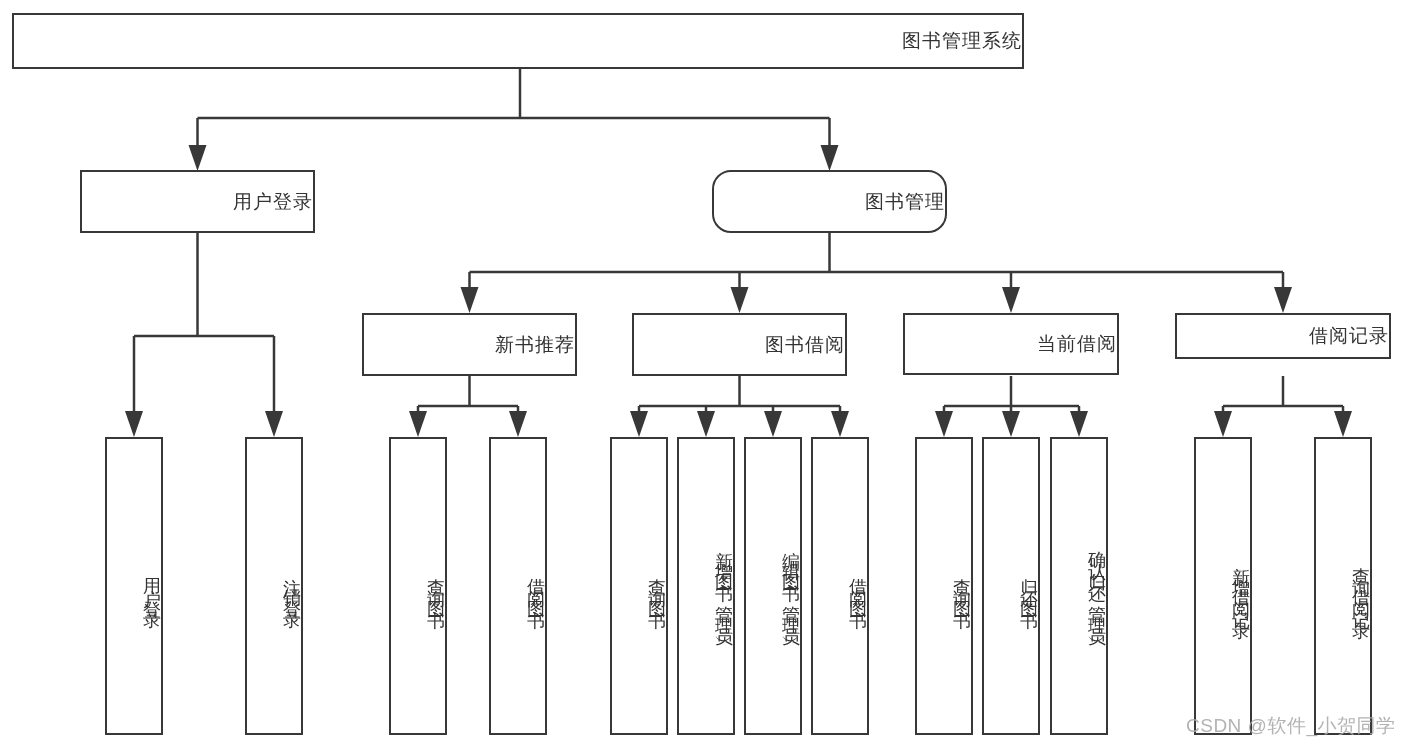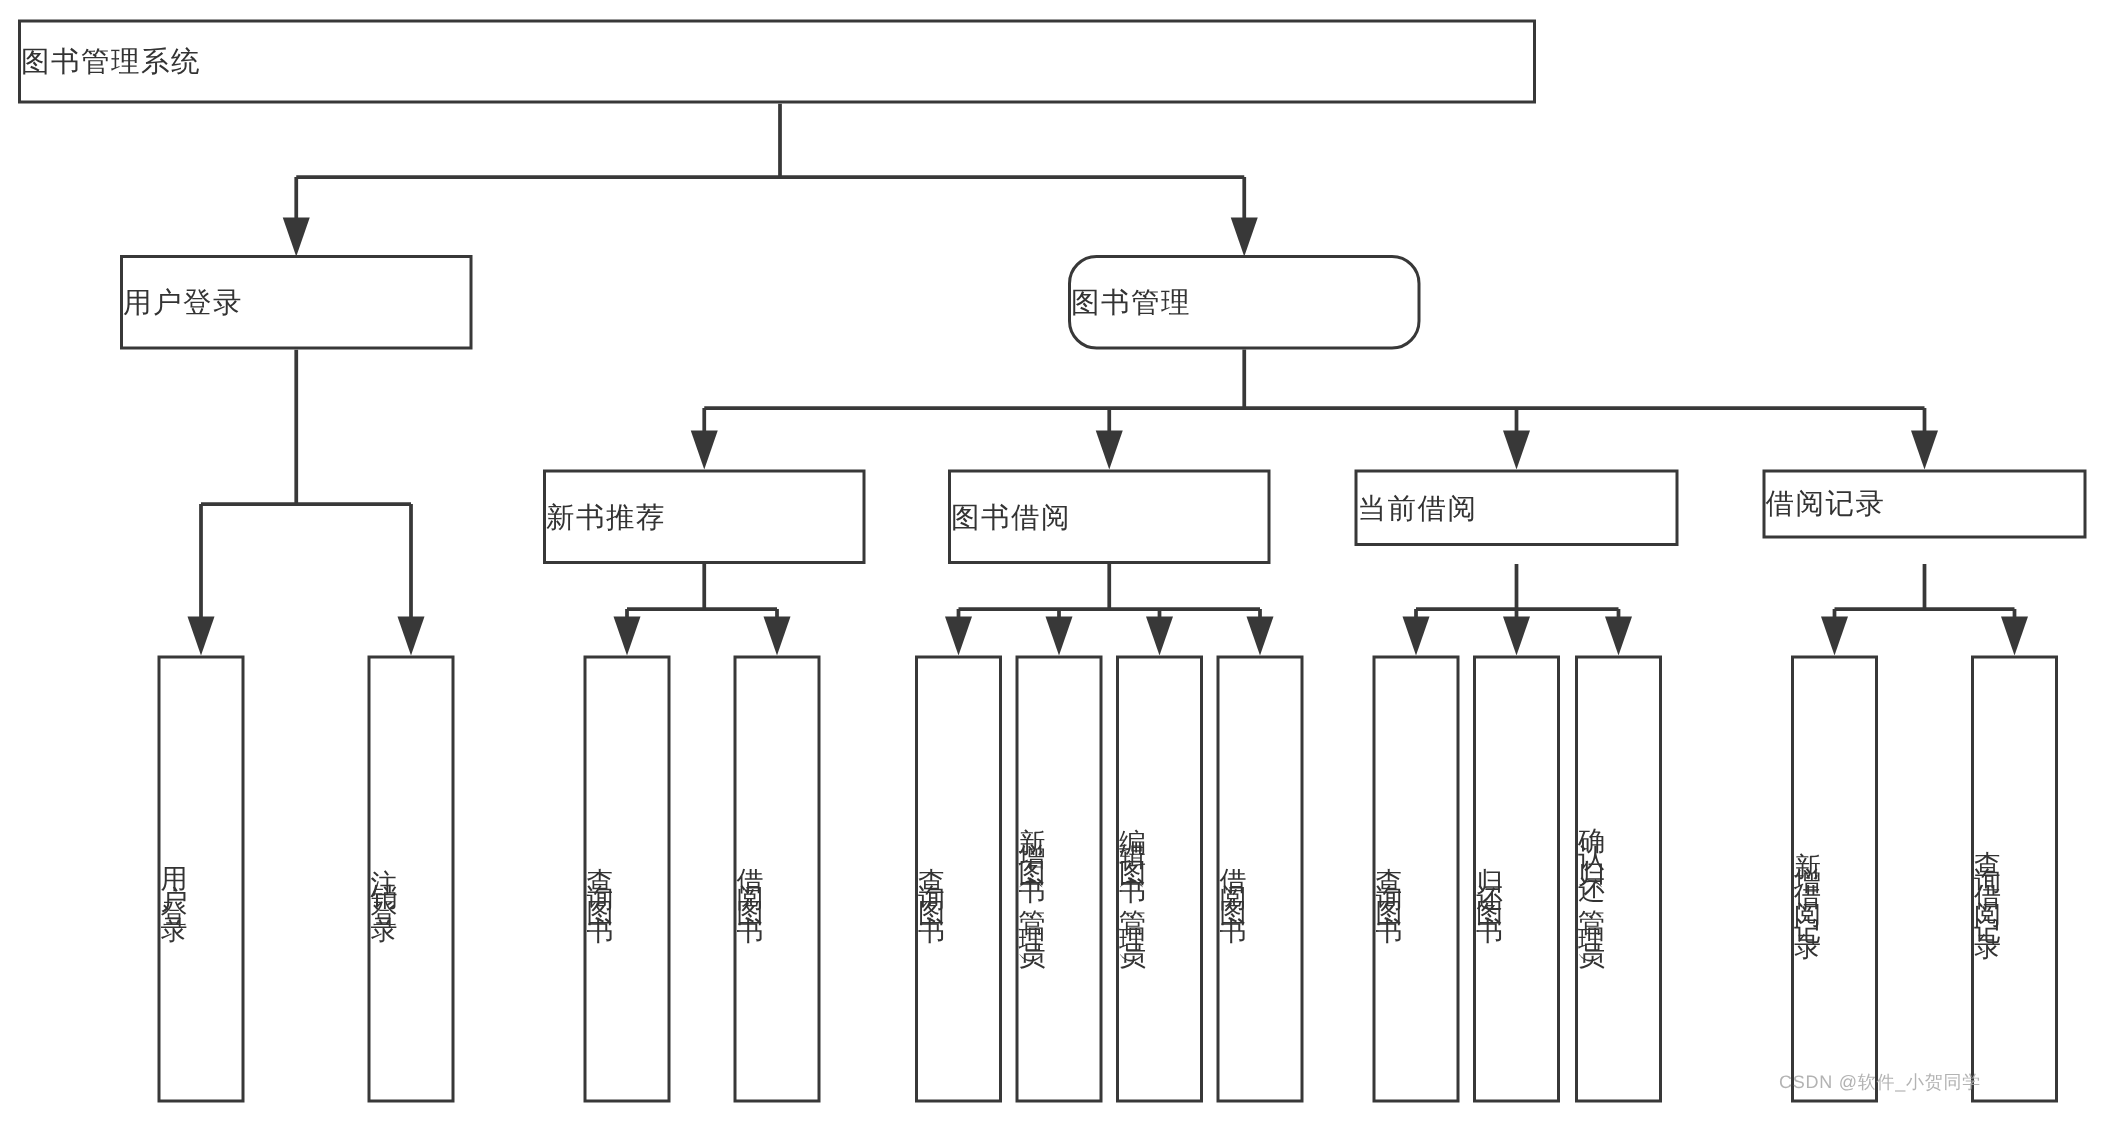--- a/index.html
+++ b/index.html
@@ -21,61 +21,61 @@
     top: 0;
     z-index: 1;
   }
   .node {
     position: absolute;
     box-sizing: border-box;
     border: 2px solid #383838;
     background: #ffffff;
     display: flex;
     align-items: center;
-    justify-content: flex-start;
+    justify-content: flex-end;
     color: #333333;
     z-index: 2;
   }
   .hbox { font-size: 19px; letter-spacing: 1px; }
   .vbox span {
     writing-mode: vertical-rl;
     text-orientation: mixed;
     font-size: 18px;
     letter-spacing: 11px;
     line-height: 1;
     white-space: nowrap;
   }
   
   .n-root        { left: 12px;   top: 13px;  width: 1012px; height: 56px; }
   .n-user-login  { left: 80px;   top: 170px; width: 235px;  height: 63px; }
   .n-book-mgmt   { left: 712px;  top: 170px; width: 235px;  height: 63px; border-radius: 19px; }
   .n-new-rec     { left: 362px;  top: 313px; width: 215px;  height: 63px; }
   .n-book-borrow { left: 632px;  top: 313px; width: 215px;  height: 63px; }
-  .n-cur-borrow  { left: 903px;  top: 313px; width: 216px;  height: 51px; }
+  .n-cur-borrow  { left: 903px;  top: 313px; width: 216px;  height: 62px; }
   .n-borrow-rec  { left: 1175px; top: 313px; width: 216px;  height: 46px; }
   
   .vbox { top: 437px; width: 58px; height: 298px; }
   .v-login    { left: 105px; }
   .v-logout   { left: 245px; }
   .v-query1   { left: 389px; }
   .v-borrow1  { left: 489px; }
   .v-query2   { left: 610px; }
   .v-add-book { left: 677px; }
   .v-edit-book{ left: 744px; }
   .v-borrow2  { left: 811px; }
   .v-query3   { left: 915px; }
   .v-return   { left: 982px; }
   .v-confirm  { left: 1050px; }
   .v-add-rec  { left: 1194px; }
   .v-query-rec{ left: 1314px; }
   .watermark {
     position: absolute;
     left: 1186px;
     top: 713px;
-    font-size: 12px;
+    font-size: 19px;
     color: rgba(168,168,168,0.88);
     letter-spacing: 0.5px;
     z-index: 5;
     white-space: nowrap;
   }
 </style>
 </head>
 <body>
 
 <div class="canvas">

